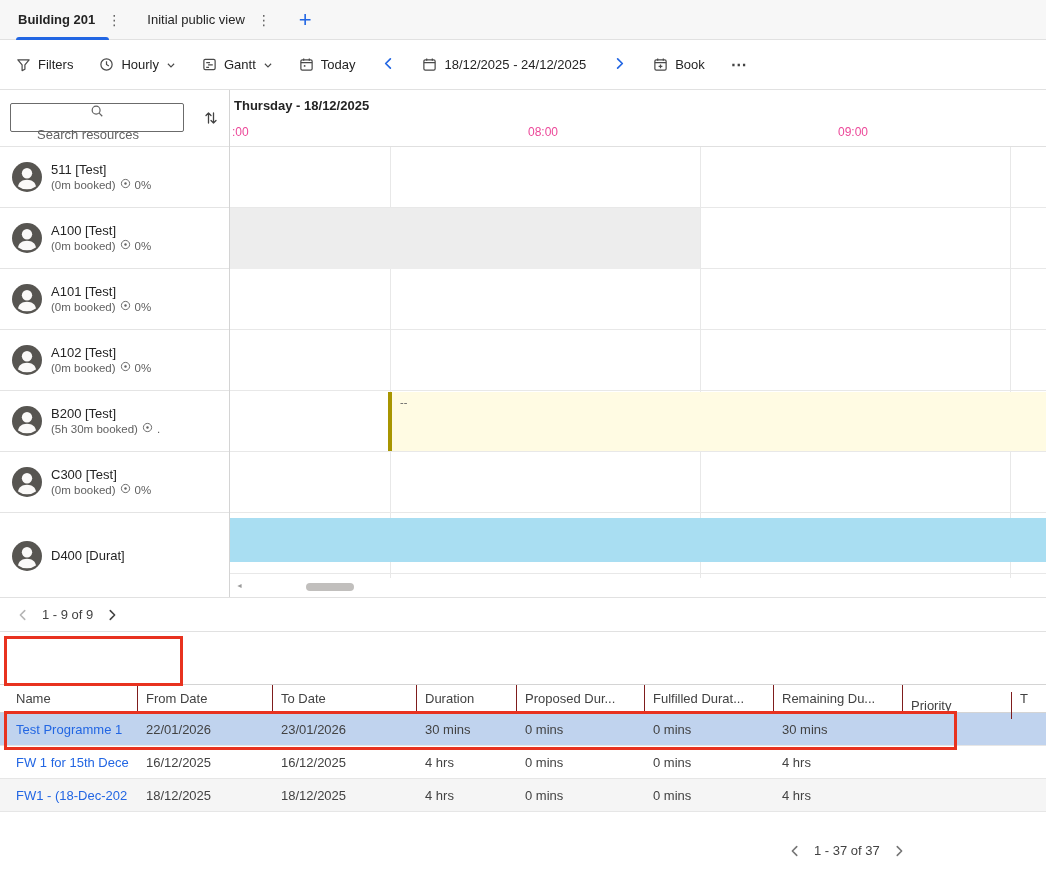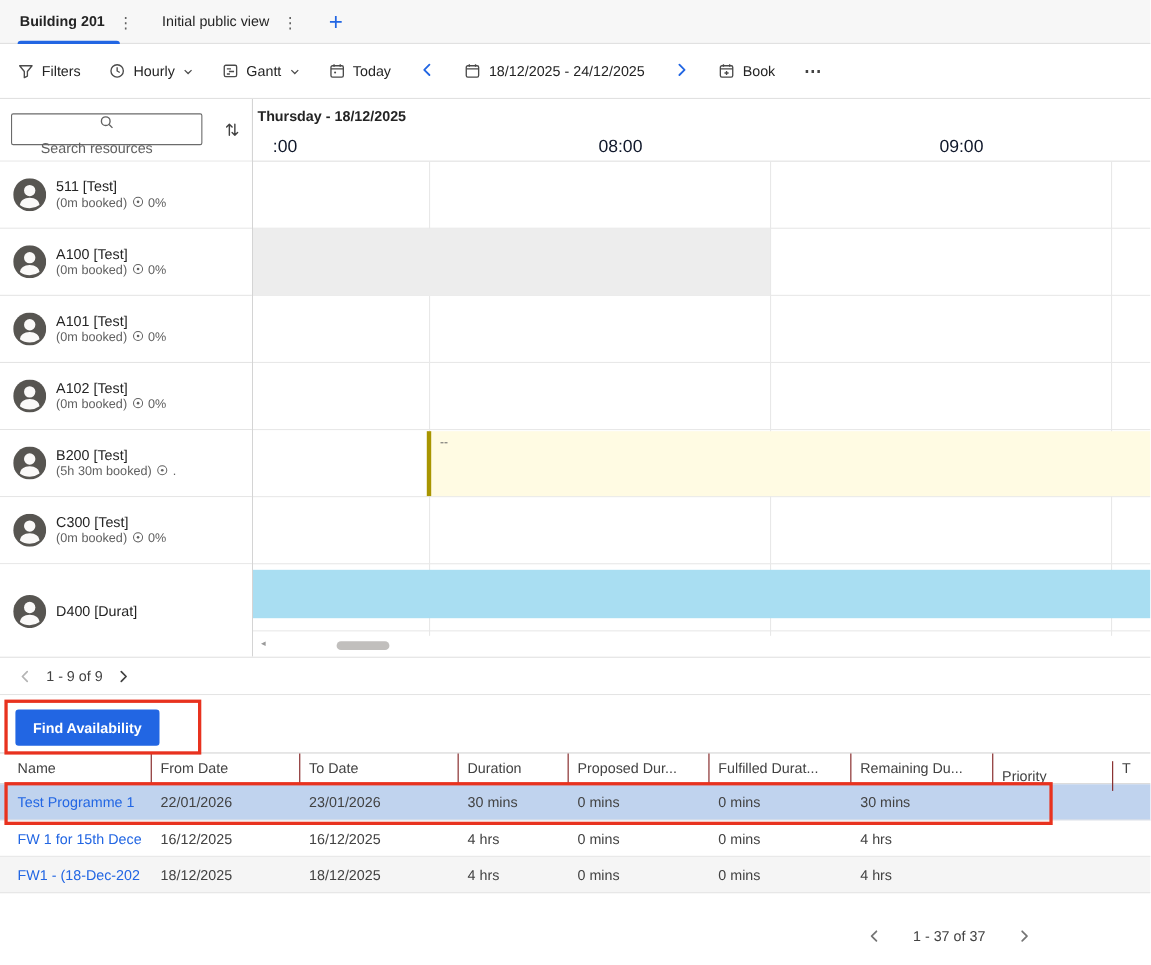--- a/index.html
+++ b/index.html
@@ -54,21 +54,21 @@
   .res-item { height:61px; display:flex; align-items:center; gap:9px;
     padding-left:12px; border-bottom:1px solid #e4e4e4; cursor:pointer; background:#fff; }
   .res-item.partial { height:85px; border-bottom:none; }
   .avatar { width:30px; height:30px; flex:0 0 30px; }
   .res-name { font-size:13px; color:#242424; line-height:17px; }
   .res-sub { font-size:11.5px; color:#616161; display:flex; align-items:center; gap:4px; line-height:15px; }
 
   
   .grid { position:absolute; left:230px; top:0; width:816px; height:507px; overflow:hidden; }
   .day-header { position:absolute; left:4px; top:8px; font-weight:bold; font-size:13px; color:#242424; }
-  .time-label { position:absolute; top:35px; font-size:16px; color:#0f172a;margin-left:16px; }
+  .time-label { position:absolute; top:35px; font-size:12px; color:#ec4899; }
   .tl0 { left:2px; } .tl1 { left:298px; } .tl2 { left:608px; }
   .grid-body { position:absolute; left:0; top:56px; width:816px; height:431px;
     border-top:1px solid #e0e0e0; }
   .vline { position:absolute; top:0; width:1px; height:431px; background:#e8e8e8; }
   .vl0 { left:160px; } .vl1 { left:470px; } .vl2 { left:780px; }
   .grow { height:61px; border-bottom:1px solid #e8e8e8; }
   .gray-block { position:absolute; left:0; top:61px; width:470px; height:61px; background:#ededed; }
   .blue-strip { position:absolute; left:0; top:371px; width:816px; height:44px; background:#A9DEF2; }
   .booking { position:absolute; left:158px; top:245px; right:0; height:59px;
     background:#FFFBE3; border-left:4px solid #A89500; padding:3px 0 0 8px; cursor:pointer; }
@@ -104,21 +104,21 @@
   .trow.alt { background:#f5f5f5; }
   .trow.selected { background:#c0d3ee; }
   .td { font-size:13px; color:#424242; padding-left:8px; white-space:nowrap; overflow:hidden; }
   .td.link { color:#2266E3; cursor:pointer; }
   .c0 { width:138px; padding-left:16px !important; }
   .c1 { width:135px; } .c2 { width:144px; } .c3 { width:100px; }
   .c4 { width:128px; } .c5 { width:129px; } .c6 { width:129px; }
   .c7 { width:109px;margin-top:13px; } .c8 { flex:1; }
 
   .bottom-pager { position:absolute; left:788px; top:211px; display:flex;
-    gap:28px; }
+    gap:12px; }
 
   
   .annot { position:absolute; border:3px solid #E8321F; z-index:50; pointer-events:none; }
   .annot1 { left:4px; top:636px; width:179px; height:50px; }
   .annot2 { left:4px; top:711px; width:953px; height:39px; }
 </style>
 </head>
 <body>
 
 <div class="app">
@@ -401,21 +401,20 @@
       </span>
     <span class="pager-text">1 - 9 of 9</span>
     <span class="chev">
         <svg width="14" height="14" viewBox="0 0 16 16" fill="none" stroke="#424242" stroke-width="1.8" stroke-linecap="round" stroke-linejoin="round">
           <path d="M6 3l5 5-5 5"></path>
         </svg>
       </span>
   </div>
 
   <div class="bottom">
-    <button class="find-btn">Find Availability</button>
 
     <div class="table">
       <div class="thead">
         <div class="th c0">Name</div>
         <div class="th c1">From Date</div>
         <div class="th c2">To Date</div>
         <div class="th c3">Duration</div>
         <div class="th c4">Proposed Dur...</div>
         <div class="th c5">Fulfilled Durat...</div>
         <div class="th c6">Remaining Du...</div>

